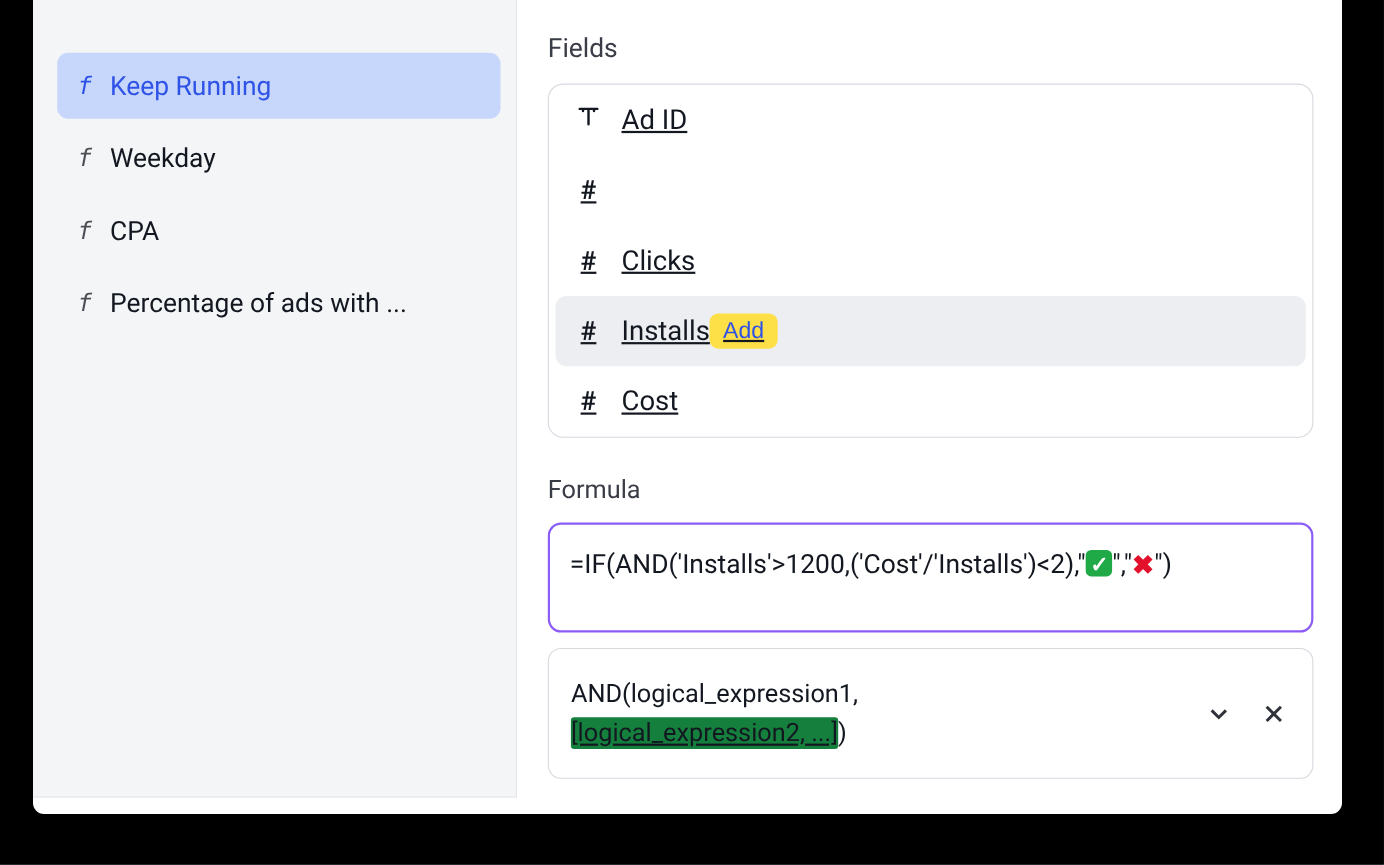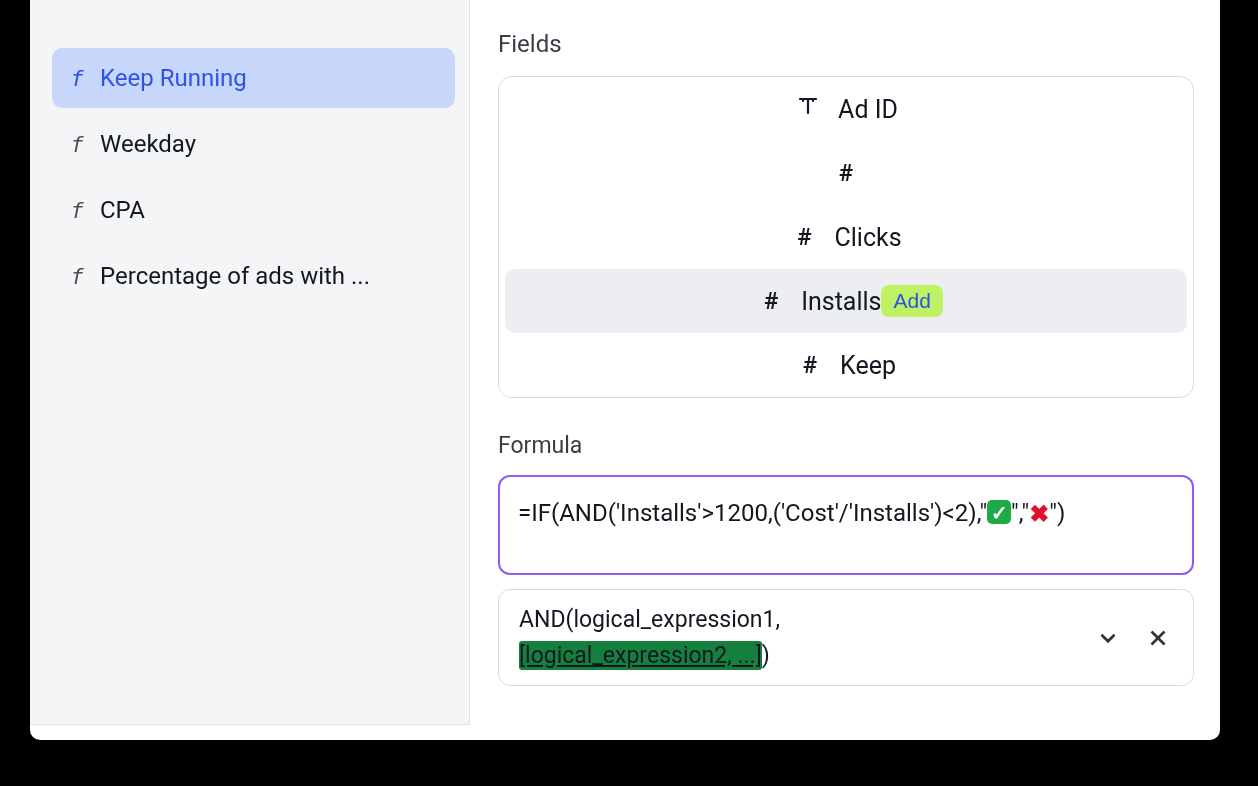--- a/index.html
+++ b/index.html
@@ -72,45 +72,46 @@
     margin-bottom: 18px;
   }
   .fields-box {
     border: 1px solid #d7d9df;
     border-radius: 14px;
     overflow: hidden;
   }
   .field-row {
     display: flex;
     align-items: center;
-    justify-content: center;
+    justify-content: flex-start;
     height: 64px;
     padding: 0 22px 0 22px;
     font-size: 25px;
     color: #131720;
     cursor: pointer;
+    text-decoration: underline;
   }
   .field-row .left { display:flex; align-items:center; gap:16px; }
   .field-row.hovered {
     background: #eceef1;
     border-radius: 10px;
     margin: 0 6px;
     padding-left: 16px;
     padding-right: 8px;
   }
   .type-icon {
     width: 28px;
     text-align: center;
     font-size: 24px;
     font-weight: 600;
     color: #131720;
   }
   .type-icon.text svg { width:24px; height:24px; }
   .add-btn {
-    background: #bef264;
+    background: #fde047;
     color: #2e52e6;
     font-size: 21px;
     padding: 4px 12px;
     border-radius: 8px;
     border: none;
     cursor: pointer;
   }
   .section-label {
     font-size: 23px;
     color: #3a3d46;
@@ -147,21 +148,21 @@
   .emoji-x {
     color:#e3102c;
     font-weight:900;
     font-size:24px;
     vertical-align:-1px;
   }
   .hint-box {
     margin-top: 14px;
     border: 1px solid #d7d9df;
     border-radius: 12px;
-    padding: 12px 20px;
+    padding: 23px 20px;
     display: flex;
     align-items: center;
     justify-content: space-between;
     gap: 16px;
   }
   .hint-text {
     font-size: 23px;
     color: #131720;
     line-height: 1.55;
     max-width: 520px;
@@ -235,21 +236,21 @@
         <div class="field-row hovered">
           <div class="left">
             <span class="type-icon">#</span>
             <span>Installs</span>
           </div>
           <button class="add-btn">Add</button>
         </div>
         <div class="field-row">
           <div class="left">
             <span class="type-icon">#</span>
-            <span>Keep</span>
+            <span>Cost</span>
           </div>
         </div>
       </div>
 
       <div class="section-label">Formula</div>
 
       <div class="formula-box"><span>=IF(AND('Installs'&gt;1200,('Cost'/'Installs')&lt;2),"</span><span class="emoji-check"></span><span>","</span><span class="emoji-x">✖</span><span>")</span></div>
 
       <div class="hint-box">
         <div class="hint-text">

